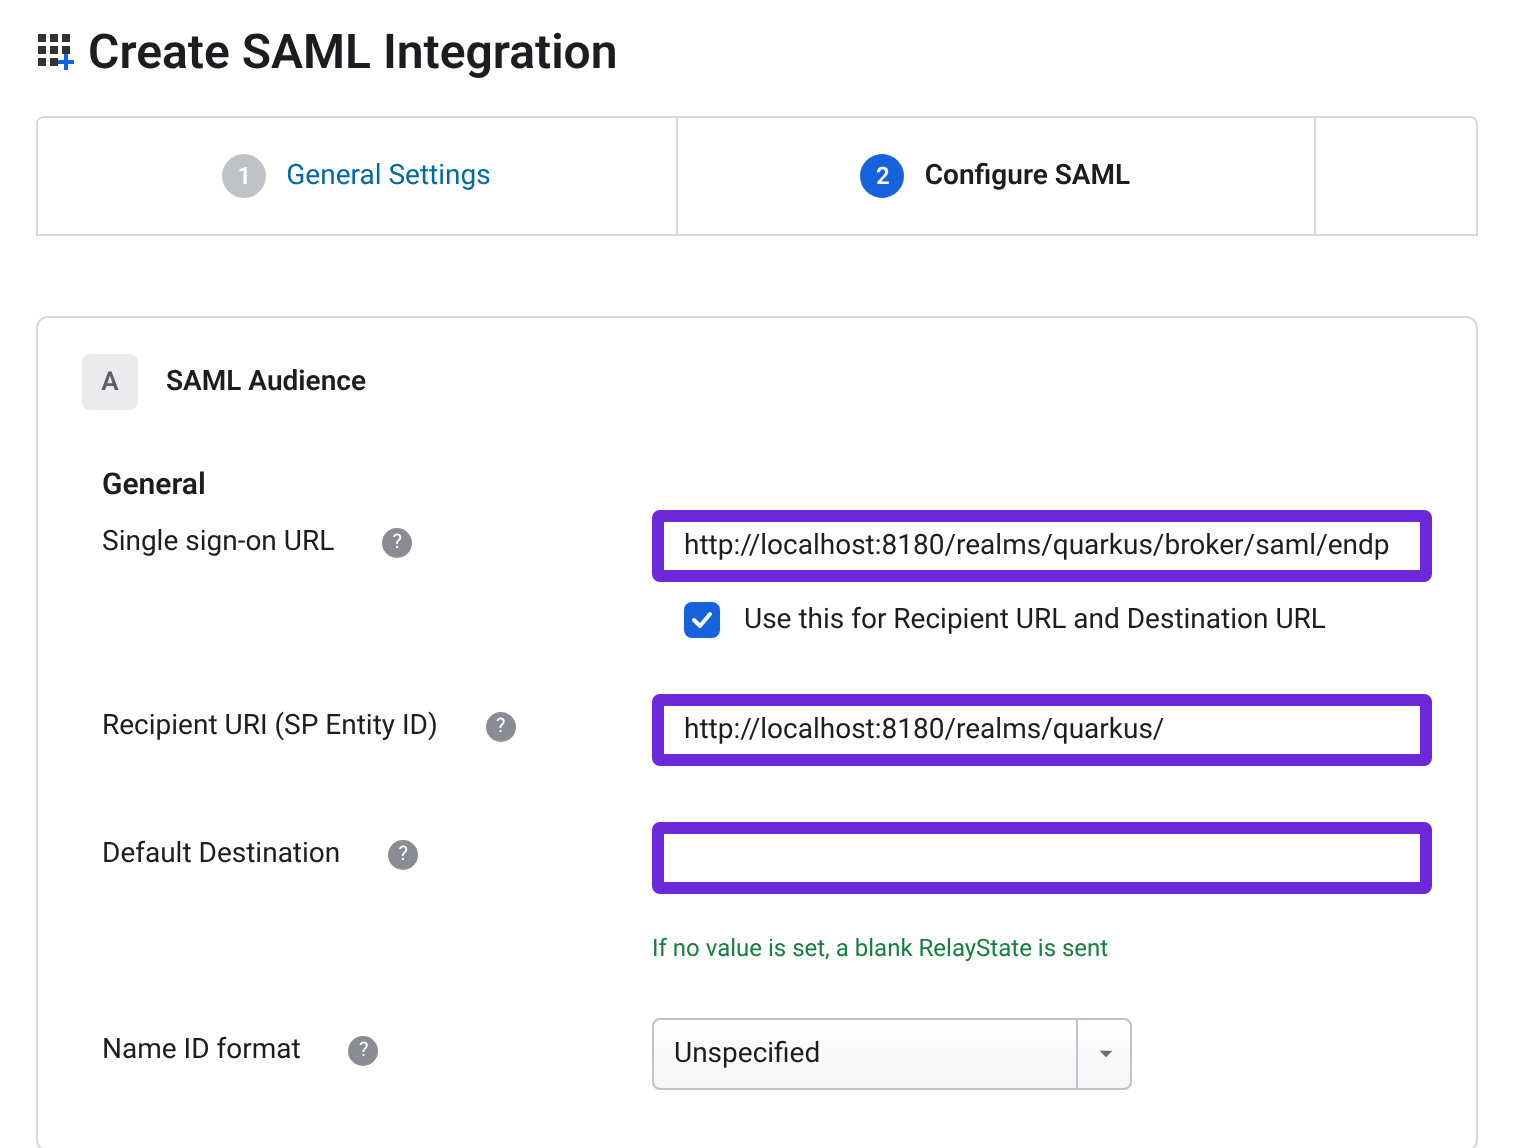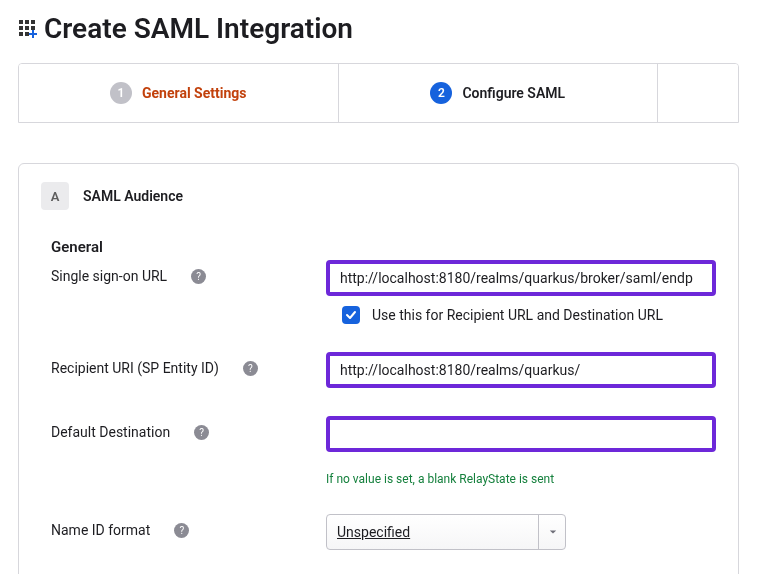--- a/index.html
+++ b/index.html
@@ -17,21 +17,21 @@
     gap: 6px;
     margin-bottom: 18px;
   }
   .app-grid-icon {
     width: 20px;
     height: 20px;
     position: relative;
     flex-shrink: 0;
   }
   h1 {
-    font-size: 28px;
+    font-size: 24px;
     font-weight: 600;
     margin: 0;
   }
   .wizard {
     display: flex;
     border: 1px solid #d7d7dc;
     border-radius: 4px 4px 0 0;
     overflow: hidden;
   }
   .wizard-step {
@@ -54,21 +54,21 @@
     display: flex;
     align-items: center;
     justify-content: center;
     font-size: 12px;
     font-weight: 600;
     color: #fff;
   }
   .step-num.inactive { background: #c1c1c8; }
   .step-num.active { background: #1662dd; }
   .step-label { font-size: 14px; font-weight: 600; }
-  .step-label.inactive { color: #c2410c; font-weight: 700; }
+  .step-label.inactive { color: #0369a1; font-weight: 400; }
 
   .panel {
     margin-top: 40px;
     border: 1px solid #d7d7dc;
     border-radius: 6px;
     padding: 18px 22px 30px 22px;
   }
   .panel-header {
     display: flex;
     align-items: center;
@@ -122,21 +122,21 @@
     justify-content: center;
     cursor: pointer;
     flex-shrink: 0;
   }
   .control-col { flex: 1; max-width: 395px; }
   input[type=text].text-input {
     width: 100%;
     height: 36px;
     padding: 0 10px;
     font-size: 14px;
-    border: 4px solid #6d28d9;
+    border: 6px solid #6d28d9;
     border-radius: 4px;
     color: #1d1d21;
     font-family: inherit;
   }
   .checkbox-row {
     display: flex;
     align-items: center;
     gap: 12px;
     margin-top: 10px;
     margin-left: 16px;
@@ -165,21 +165,20 @@
     width: 100%;
     height: 36px;
     padding: 0 30px 0 10px;
     font-size: 14px;
     border: 1px solid #c1c1c8;
     border-radius: 4px;
     background: linear-gradient(#fff, #f6f6f7);
     display: flex;
     align-items: center;
     cursor: pointer;
-    text-decoration: underline;
   }
   .select-arrow {
     position: absolute;
     right: 0; top: 0;
     width: 28px; height: 36px;
     border-left: 1px solid #c1c1c8;
     display: flex;
     align-items: center;
     justify-content: center;
     pointer-events: none;

